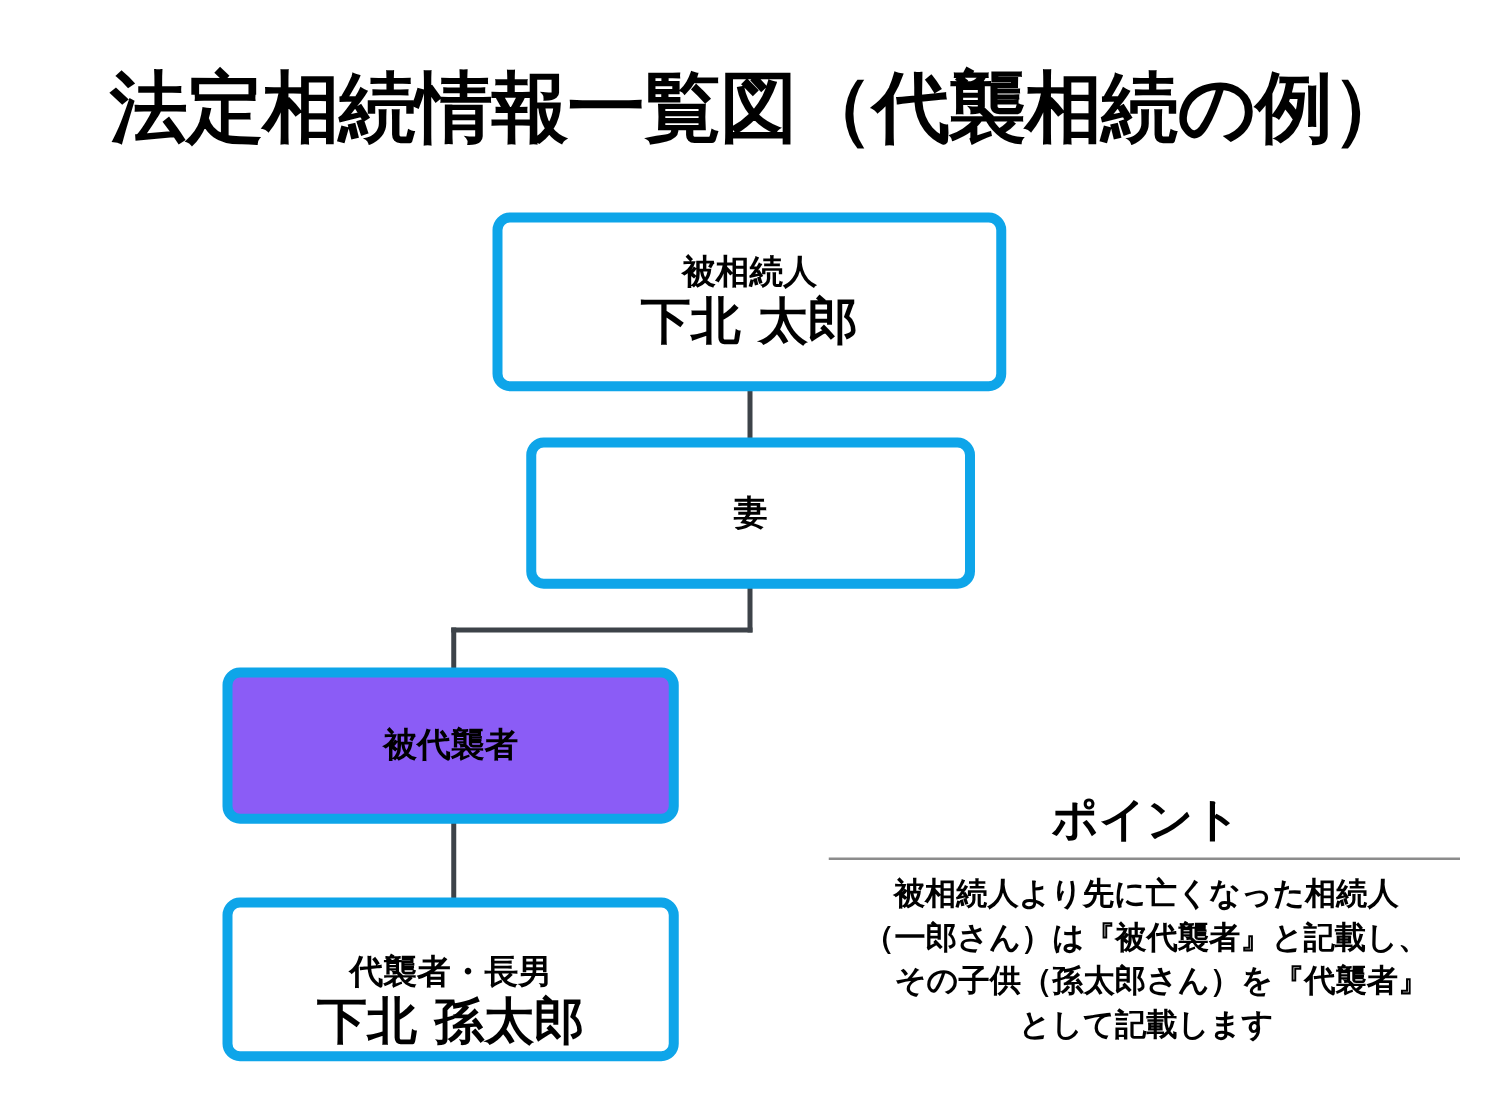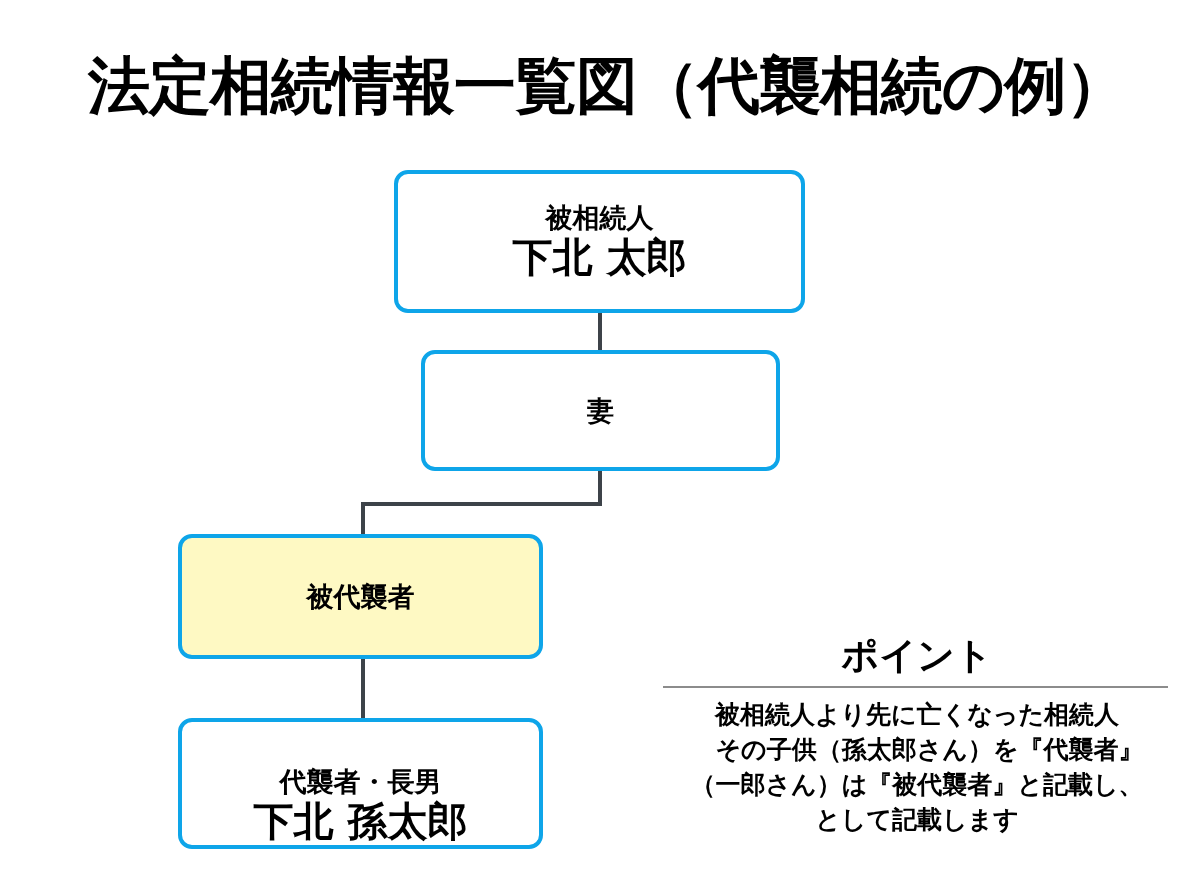--- a/index.html
+++ b/index.html
@@ -30,32 +30,32 @@
     letter-spacing: -1px;
     color: #000000;
     white-space: nowrap;
     line-height: 1.1;
   }
 
   
   .node-box {
     position: absolute;
     box-sizing: border-box;
-    border: 4px solid #0ea5e9;
+    border: 8px solid #0ea5e9;
     border-radius: 14px;
     background: #ffffff;
     display: flex;
     flex-direction: column;
     align-items: center;
     justify-content: center;
     color: #000000;
     z-index: 3;
   }
   .node-box.highlight {
-    background: #fef9c3;
+    background: #8b5cf6;
   }
   .node-role {
     font-size: 27px;
     font-weight: 700;
     line-height: 1.18;
     white-space: nowrap;
   }
   .node-name {
     font-size: 40px;
     font-weight: 700;
@@ -148,19 +148,19 @@
   <div class="node-box" id="box-substitute">
     <div class="node-role">代襲者・長男</div>
     <div class="node-name">下北 孫太郎</div>
   </div>
 
   <div id="point-panel">
     <div id="point-heading">ポイント</div>
     <div id="point-divider"></div>
     <div id="point-body">
       <div class="point-line">被相続人より先に亡くなった相続人</div>
+      <div class="point-line">（一郎さん）は『被代襲者』と記載し、</div>
       <div class="point-line">　その子供（孫太郎さん）を『代襲者』</div>
-      <div class="point-line">（一郎さん）は『被代襲者』と記載し、</div>
       <div class="point-line">として記載します</div>
     </div>
   </div>
 
 </div>
 
 </body></html>

